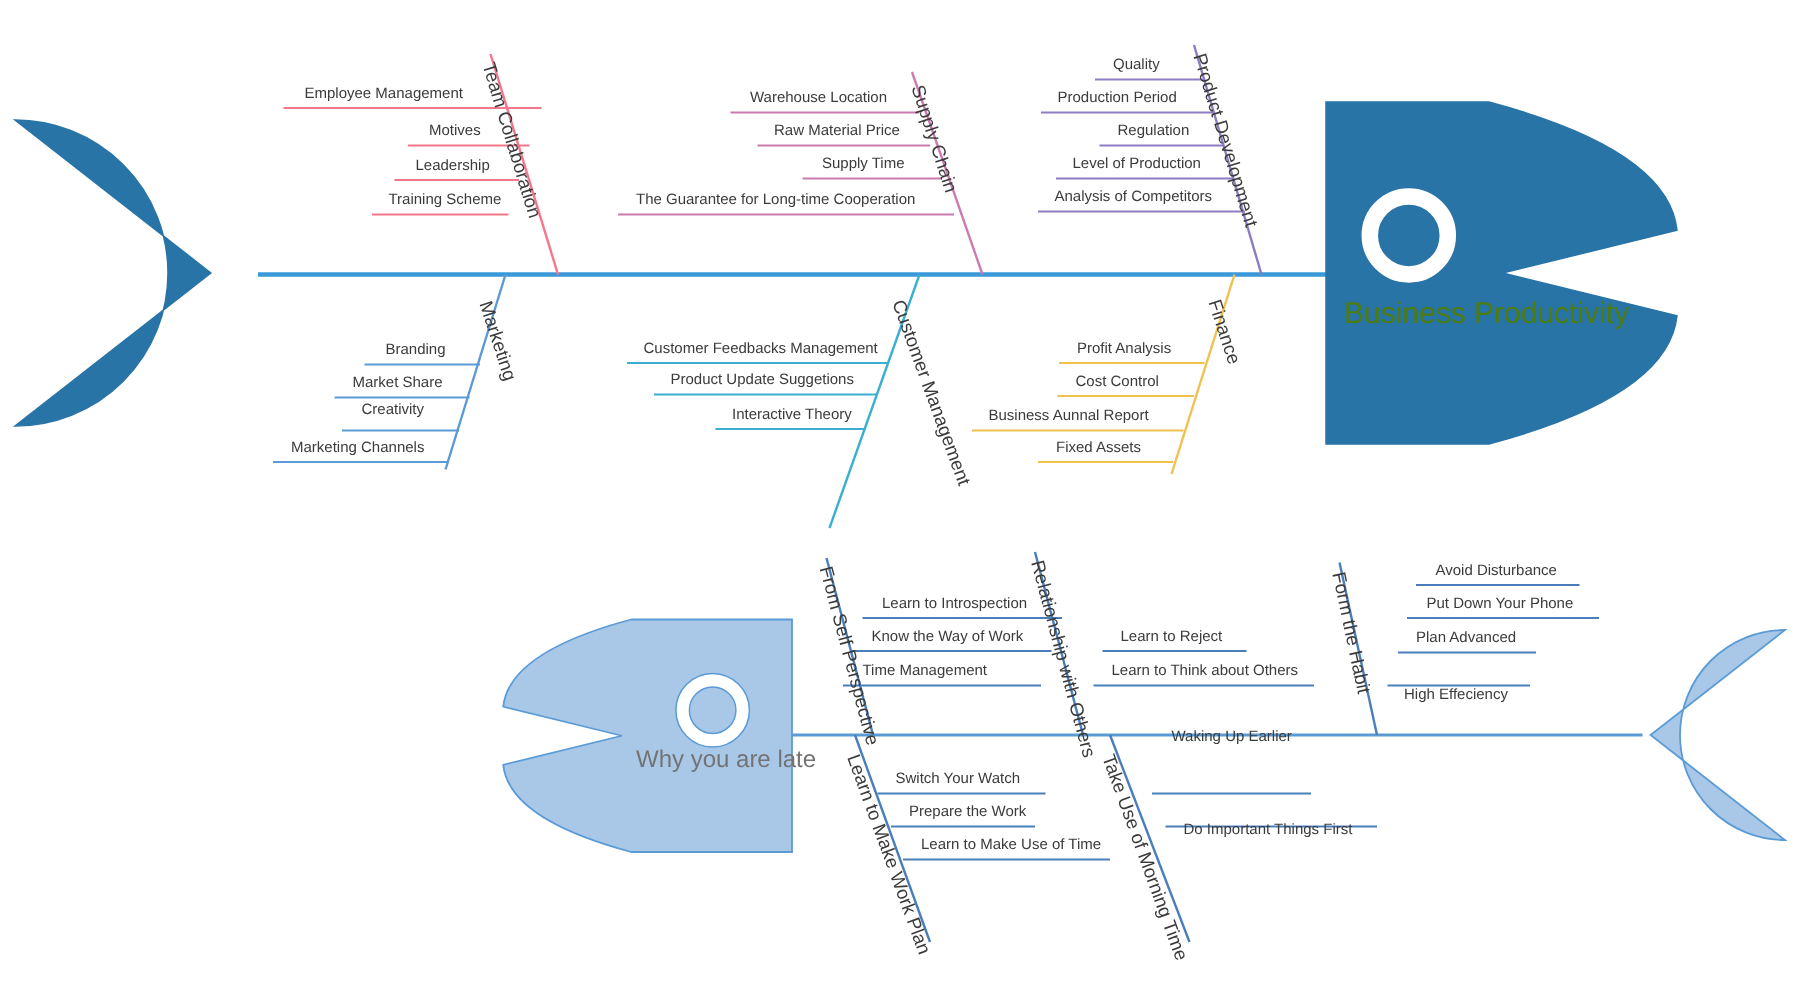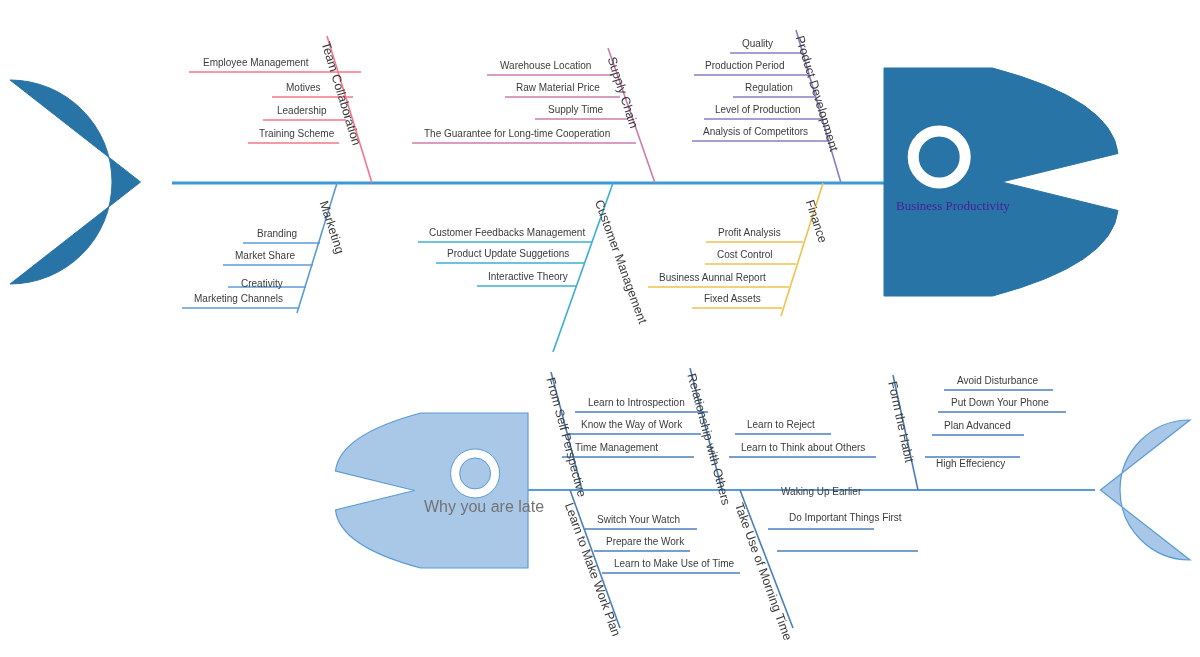--- a/index.html
+++ b/index.html
@@ -3,21 +3,21 @@
 <meta charset="utf-8">
 <style>
   html,body{margin:0;padding:0;background:#ffffff;}
   body{width:1200px;height:657px;overflow:hidden;font-family:"Liberation Sans",sans-serif;}
   #canvas{position:relative;width:1200px;height:657px;background:#ffffff;border-radius:18px;overflow:hidden;}
   svg.layer{position:absolute;left:0;top:0;width:1200px;height:657px;}
   .lbl{position:absolute;font-family:"Liberation Sans",sans-serif;color:#3a3a3a;white-space:nowrap;}
   .bone-label{font-size:10px;color:#3b3b3b;}
   .cat-label{position:absolute;font-size:12.5px;color:#3b3b3b;white-space:nowrap;transform-origin:0 0;}
   .head-title{position:absolute;white-space:nowrap;}
-  .head-title.dark{color:#4c1d95;font-size:13px;font-family:Liberation Serif, serif;}
+  .head-title.dark{color:#4d7c0f;font-size:20px;}
   .head-title.light{color:#737373;font-size:16px;}
 </style>
 </head>
 <body>
 
 <div id="canvas">
 
   <svg class="layer" id="bones" viewBox="0 0 1200 657">
       <path d="M 10 80 A 102 102 0 0 1 10 284 L 140.56 182 Z" fill="#2874A6" stroke="#2874A6" stroke-width="1"></path>
       <line x1="172" y1="183" x2="900" y2="183" stroke="#3a9ad9" stroke-width="3" stroke-linecap="butt"></line>
@@ -94,21 +94,21 @@
       <div class="lbl bone-label" style="left: 424px; top: 128px;">The Guarantee for Long-time Cooperation</div>
       <div class="cat-label" style="left: 806px; top: 34px; transform: rotate(73deg);">Product Development</div>
       <div class="lbl bone-label" style="left: 742px; top: 38px;">Quality</div>
       <div class="lbl bone-label" style="left: 705px; top: 60px;">Production Period</div>
       <div class="lbl bone-label" style="left: 745px; top: 82px;">Regulation</div>
       <div class="lbl bone-label" style="left: 715px; top: 104px;">Level of Production</div>
       <div class="lbl bone-label" style="left: 703px; top: 126px;">Analysis of Competitors</div>
       <div class="cat-label" style="left: 330px; top: 199px; transform: rotate(72deg);">Marketing</div>
       <div class="lbl bone-label" style="left: 257px; top: 228px;">Branding</div>
       <div class="lbl bone-label" style="left: 235px; top: 250px;">Market Share</div>
-      <div class="lbl bone-label" style="left: 241px; top: 278px;">Creativity</div>
+      <div class="lbl bone-label" style="left: 241px; top: 268px;">Creativity</div>
       <div class="lbl bone-label" style="left: 194px; top: 293px;">Marketing Channels</div>
       <div class="cat-label" style="left: 605px; top: 198px; transform: rotate(70deg);">Customer Management</div>
       <div class="lbl bone-label" style="left: 429px; top: 227px;">Customer Feedbacks Management</div>
       <div class="lbl bone-label" style="left: 447px; top: 248px;">Product Update Suggetions</div>
       <div class="lbl bone-label" style="left: 488px; top: 271px;">Interactive Theory</div>
       <div class="cat-label" style="left: 816px; top: 198px; transform: rotate(72deg);">Finance</div>
       <div class="lbl bone-label" style="left: 718px; top: 227px;">Profit Analysis</div>
       <div class="lbl bone-label" style="left: 717px; top: 249px;">Cost Control</div>
       <div class="lbl bone-label" style="left: 659px; top: 272px;">Business Aunnal Report</div>
       <div class="lbl bone-label" style="left: 704px; top: 293px;">Fixed Assets</div>
@@ -124,16 +124,16 @@
       <div class="lbl bone-label" style="left: 957px; top: 375px;">Avoid Disturbance</div>
       <div class="lbl bone-label" style="left: 951px; top: 397px;">Put Down Your Phone</div>
       <div class="lbl bone-label" style="left: 944px; top: 420px;">Plan Advanced</div>
       <div class="lbl bone-label" style="left: 936px; top: 442px; margin-top: 16px;">High Effeciency</div>
       <div class="cat-label" style="left: 575px; top: 501px; transform: rotate(70deg);">Learn to Make Work Plan</div>
       <div class="lbl bone-label" style="left: 597px; top: 514px;">Switch Your Watch</div>
       <div class="lbl bone-label" style="left: 606px; top: 536px;">Prepare the Work</div>
       <div class="lbl bone-label" style="left: 614px; top: 558px;">Learn to Make Use of Time</div>
       <div class="cat-label" style="left: 745px; top: 501px; transform: rotate(70deg);">Take Use of Morning Time</div>
       <div class="lbl bone-label" style="left: 781px; top: 486px;">Waking Up Earlier</div>
-      <div class="lbl bone-label" style="left: 789px; top: 512px; text-align: center;">Do Important Things First</div>
+      <div class="lbl bone-label" style="left: 789px; top: 548px; text-align: center;">Do Important Things First</div>
     </div>
 
 </div>
 
 </body></html>

